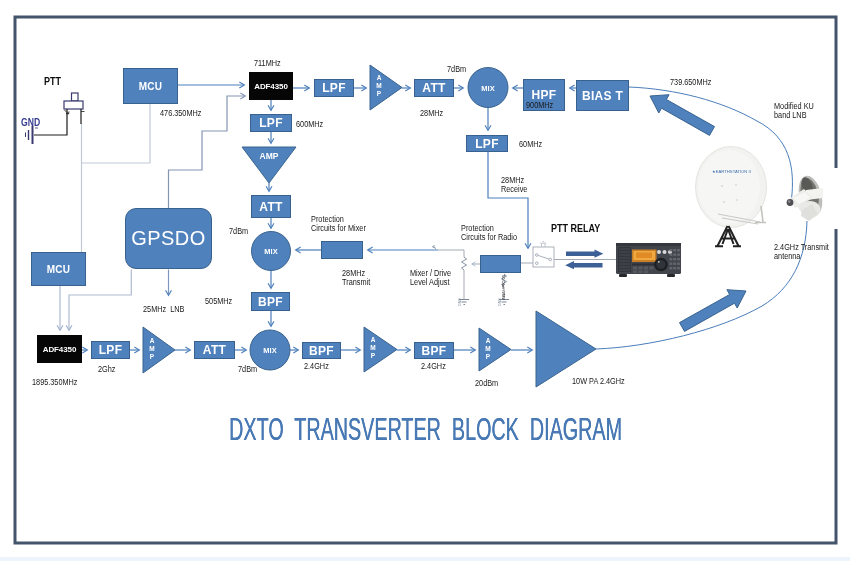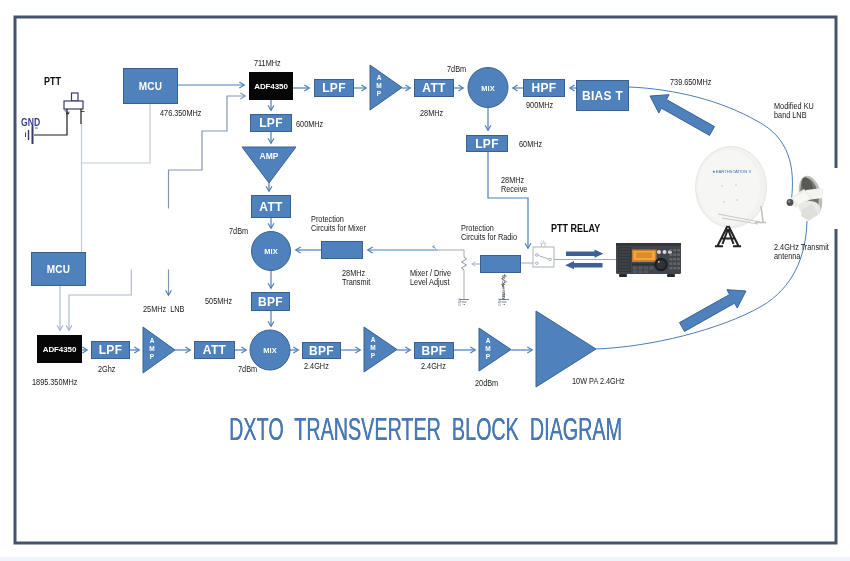--- a/index.html
+++ b/index.html
@@ -235,28 +235,29 @@
   <text x="271" y="254">MIX</text>
   <text x="270" y="353">MIX</text>
 </g>
 <rect x="0" y="557" width="850" height="4" fill="#e9f1fa" opacity="0.8"></rect>
 </svg>
 
 <div class="box" style="left:123px;top:68px;width:55px;height:36px;font-size:10px;">MCU</div>
 <div class="blk" style="left:249px;top:72px;width:44px;height:28px;">ADF4350</div>
 <div class="box" style="left:314px;top:79px;width:40px;height:18px;">LPF</div>
 <div class="box" style="left:414px;top:79px;width:40px;height:18px;">ATT</div>
-<div class="box" style="left:523px;top:79px;width:42px;height:18px;">HPF</div>
+<div class="box" style="left:523px;top:79px;width:42px;height:32px;">HPF</div>
 <div class="box" style="left:576px;top:80px;width:53px;height:31px;">BIAS T</div>
 <div class="box" style="left:466px;top:135px;width:42px;height:17px;">LPF</div>
 <div class="box" style="left:250px;top:114px;width:42px;height:18px;">LPF</div>
 <div class="box" style="left:251px;top:195px;width:40px;height:23px;">ATT</div>
 <div class="box" style="left:251px;top:292px;width:39px;height:19px;">BPF</div>
 <div class="box" style="left:321px;top:241px;width:42px;height:18px;"></div>
 <div class="box" style="left:480px;top:255px;width:41px;height:18px;"></div>
+<div class="box" style="left:125px;top:208px;width:87px;height:61px;border-radius:11px;border-width:1.5px;font-size:20px;font-weight:normal;letter-spacing:0.5px;">GPSDO</div>
 <div class="box" style="left:31px;top:252px;width:55px;height:34px;font-size:10px;">MCU</div>
 <div class="blk" style="left:37px;top:335px;width:45px;height:28px;">ADF4350</div>
 <div class="box" style="left:91px;top:341px;width:39px;height:18px;">LPF</div>
 <div class="box" style="left:194px;top:341px;width:41px;height:18px;">ATT</div>
 <div class="box" style="left:302px;top:342px;width:39px;height:17px;">BPF</div>
 <div class="box" style="left:414px;top:342px;width:40px;height:17px;">BPF</div>
 
 <div class="lblb" style="left:44px;top:76px;">PTT</div>
 <div class="lbl" style="left:21px;top:118px;color:#333a8c;font-weight:bold;font-size:10px;">GND</div>
 <div class="lbl" style="left:254px;top:59px;">711MHz</div>

